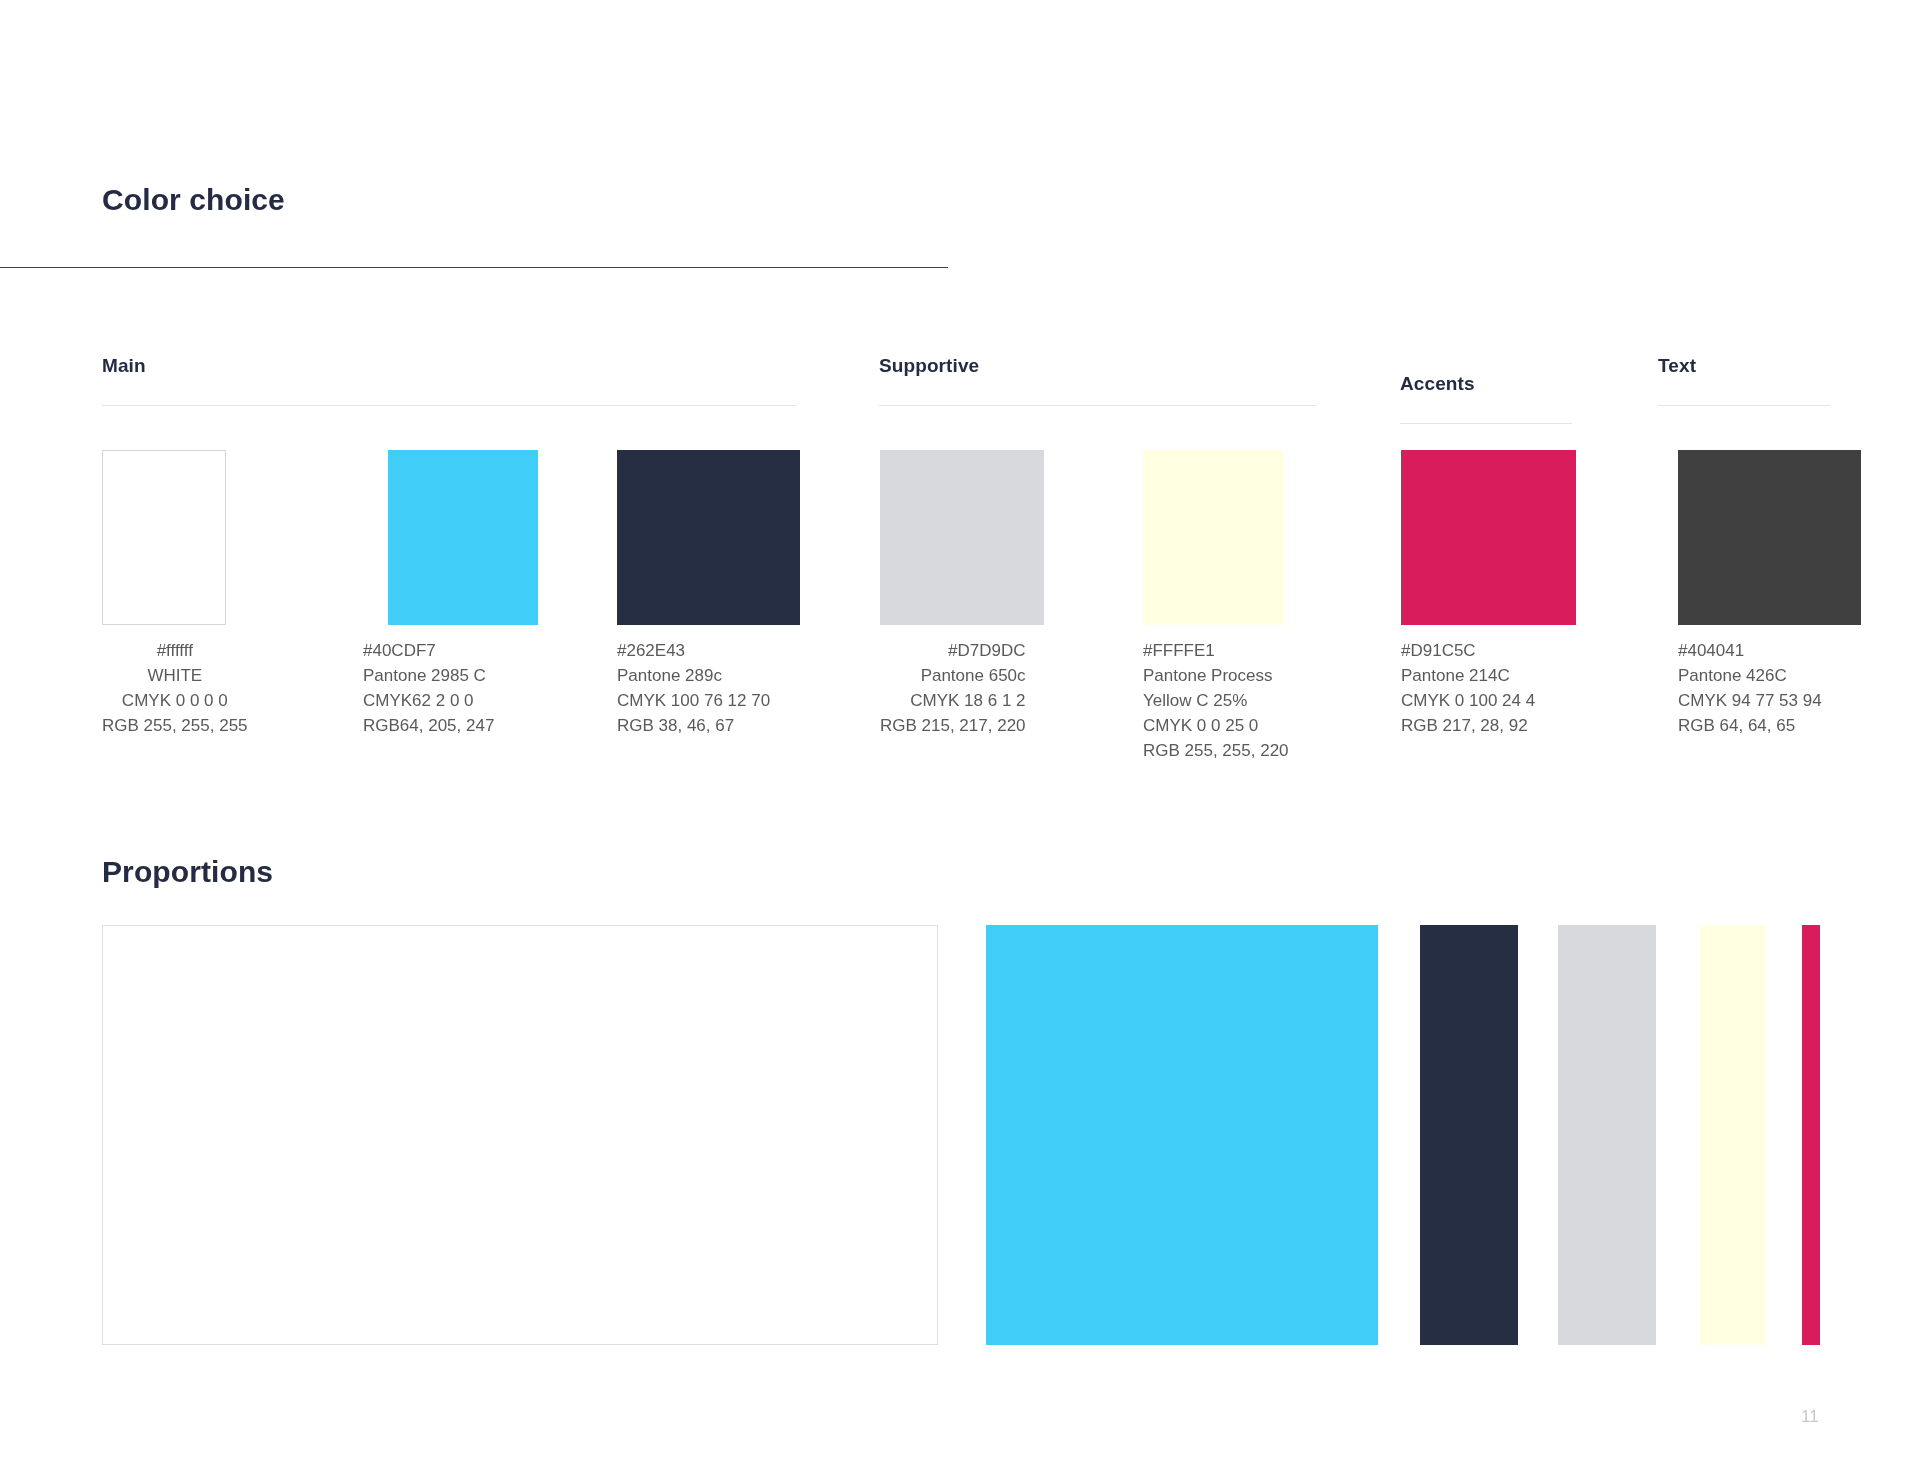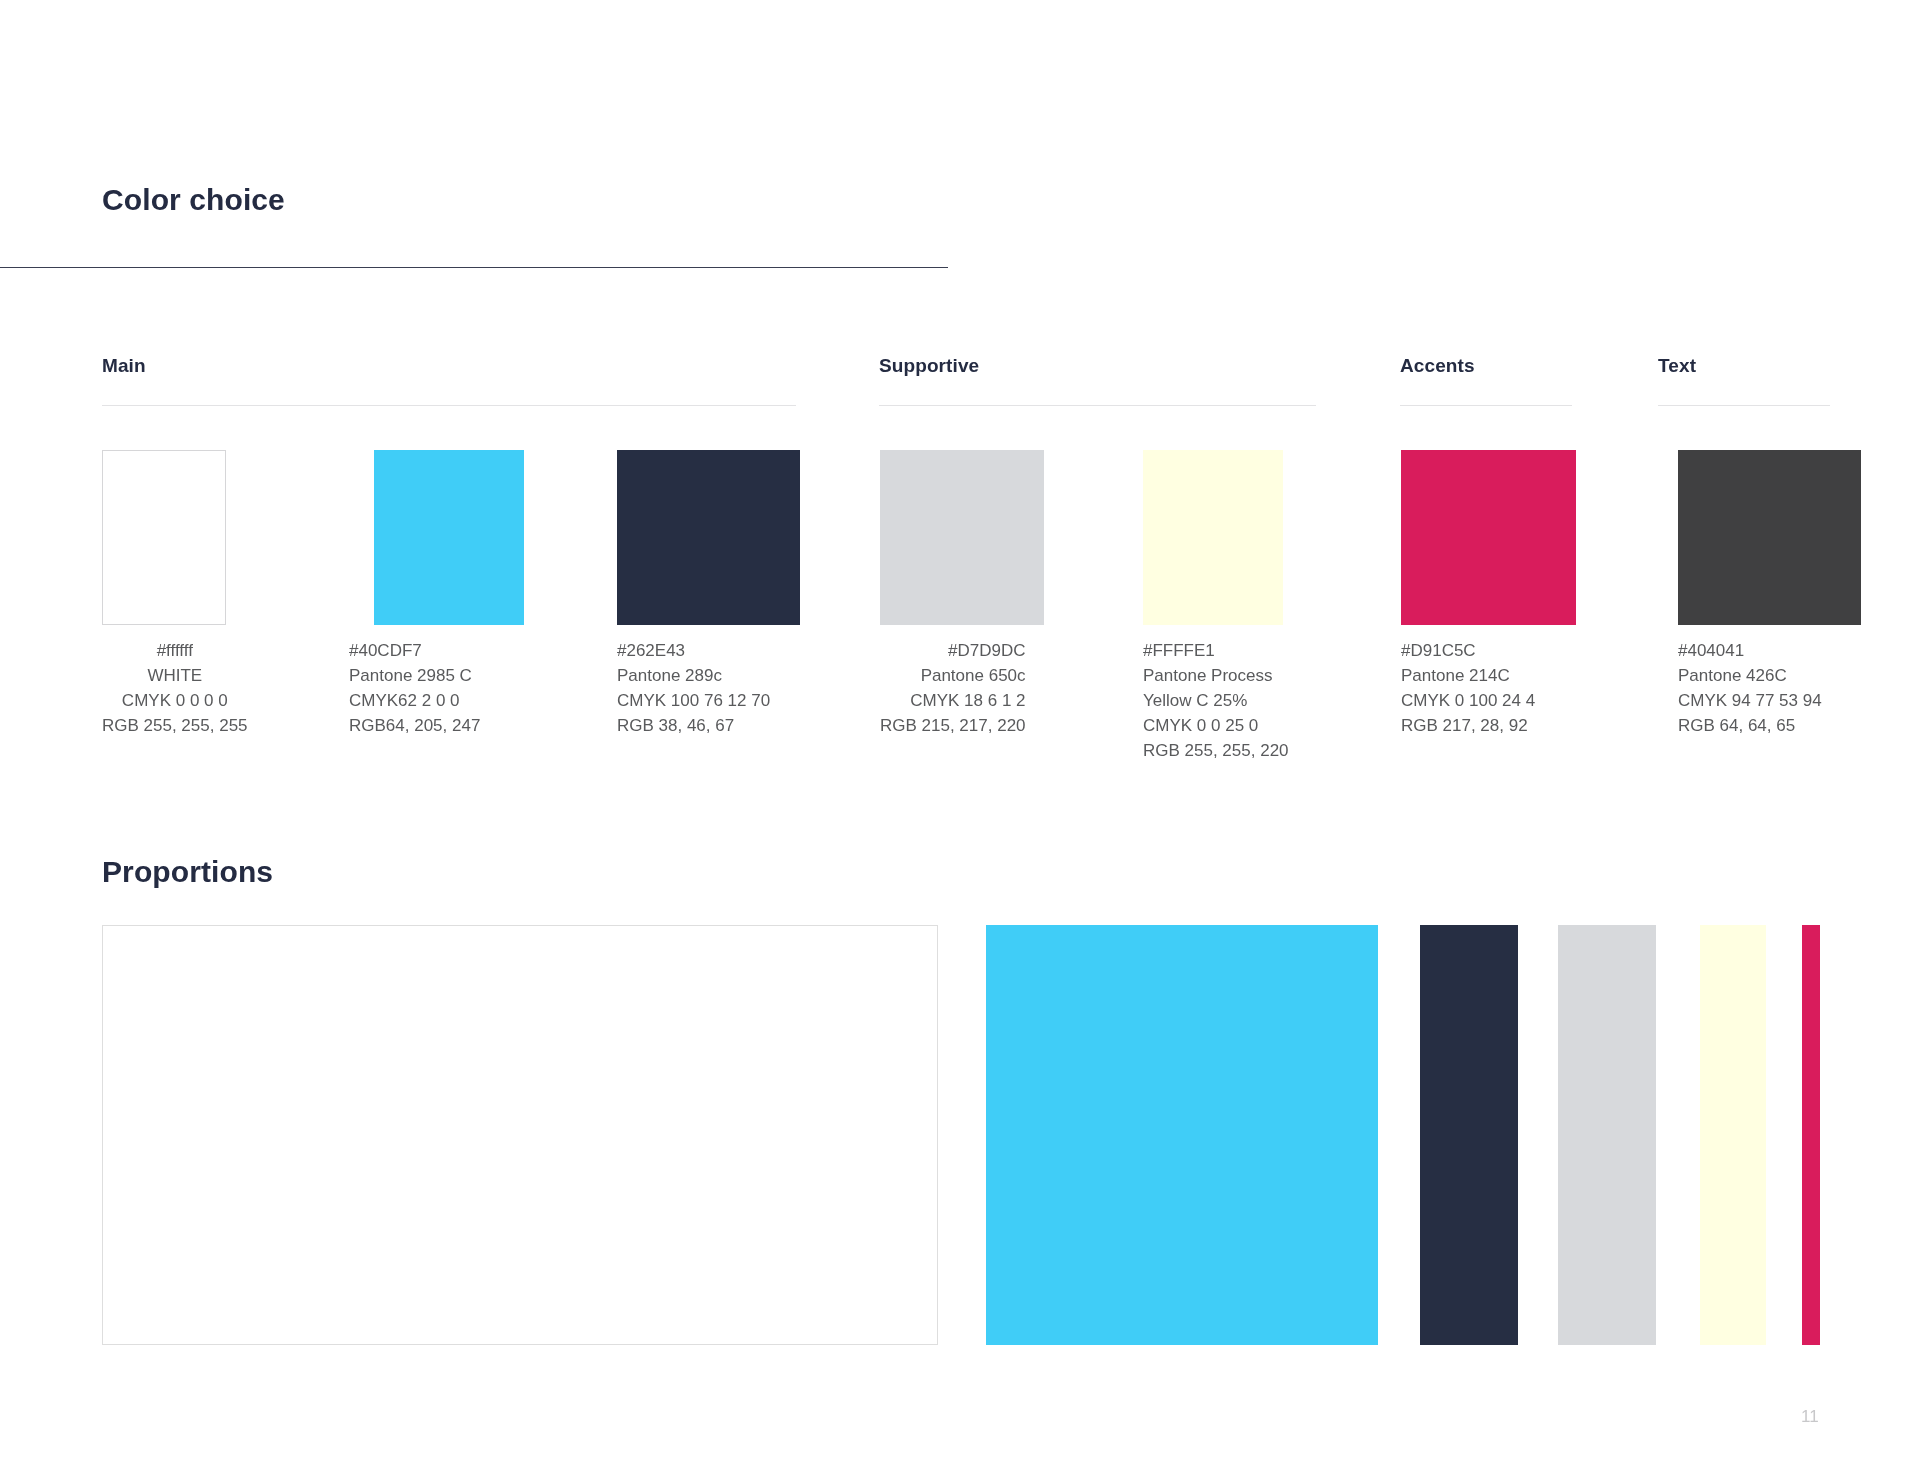--- a/index.html
+++ b/index.html
@@ -58,21 +58,21 @@
     top: 50px;
     left: 0;
     height: 1px;
     background: #e3e3e5;
   }
 
   .cat-main     { left: 102px; }
   .cat-main     .cat-rule { width: 694px; }
   .cat-support  { left: 879px; }
   .cat-support  .cat-rule { width: 437px; }
-  .cat-accents  { left: 1400px; }
+  .cat-accents  { left: 1400px; margin-top: 18px; }
   .cat-accents  .cat-rule { width: 172px; }
   .cat-text     { left: 1658px; }
   .cat-text     .cat-rule { width: 172px; }
 
   
   .swatch {
     position: absolute;
     top: 450px;
     height: 175px;
   }
@@ -92,21 +92,21 @@
     left: 0;
     font-size: 17px;
     line-height: 25px;
     color: #595a5c;
     white-space: nowrap;
   }
   .swatch .info div { white-space: nowrap; }
 
   
   .sw-white   { left: 102px;  width: 124px; text-align: center; }
-  .sw-cyan    { left: 349px;  width: 175px; padding-left: 25px; }
+  .sw-cyan    { left: 363px;  width: 175px; padding-left: 25px; }
   .sw-navy    { left: 617px;  width: 183px; }
   .sw-gray    { left: 880px;  width: 164px; text-align: right; }
   .sw-cream   { left: 1143px; width: 140px; }
   .sw-crimson { left: 1401px; width: 175px; }
   .sw-text    { left: 1658px; width: 183px; margin-left: 20px; }
 
   
   .proportions-title {
     position: absolute;
     left: 102px;

